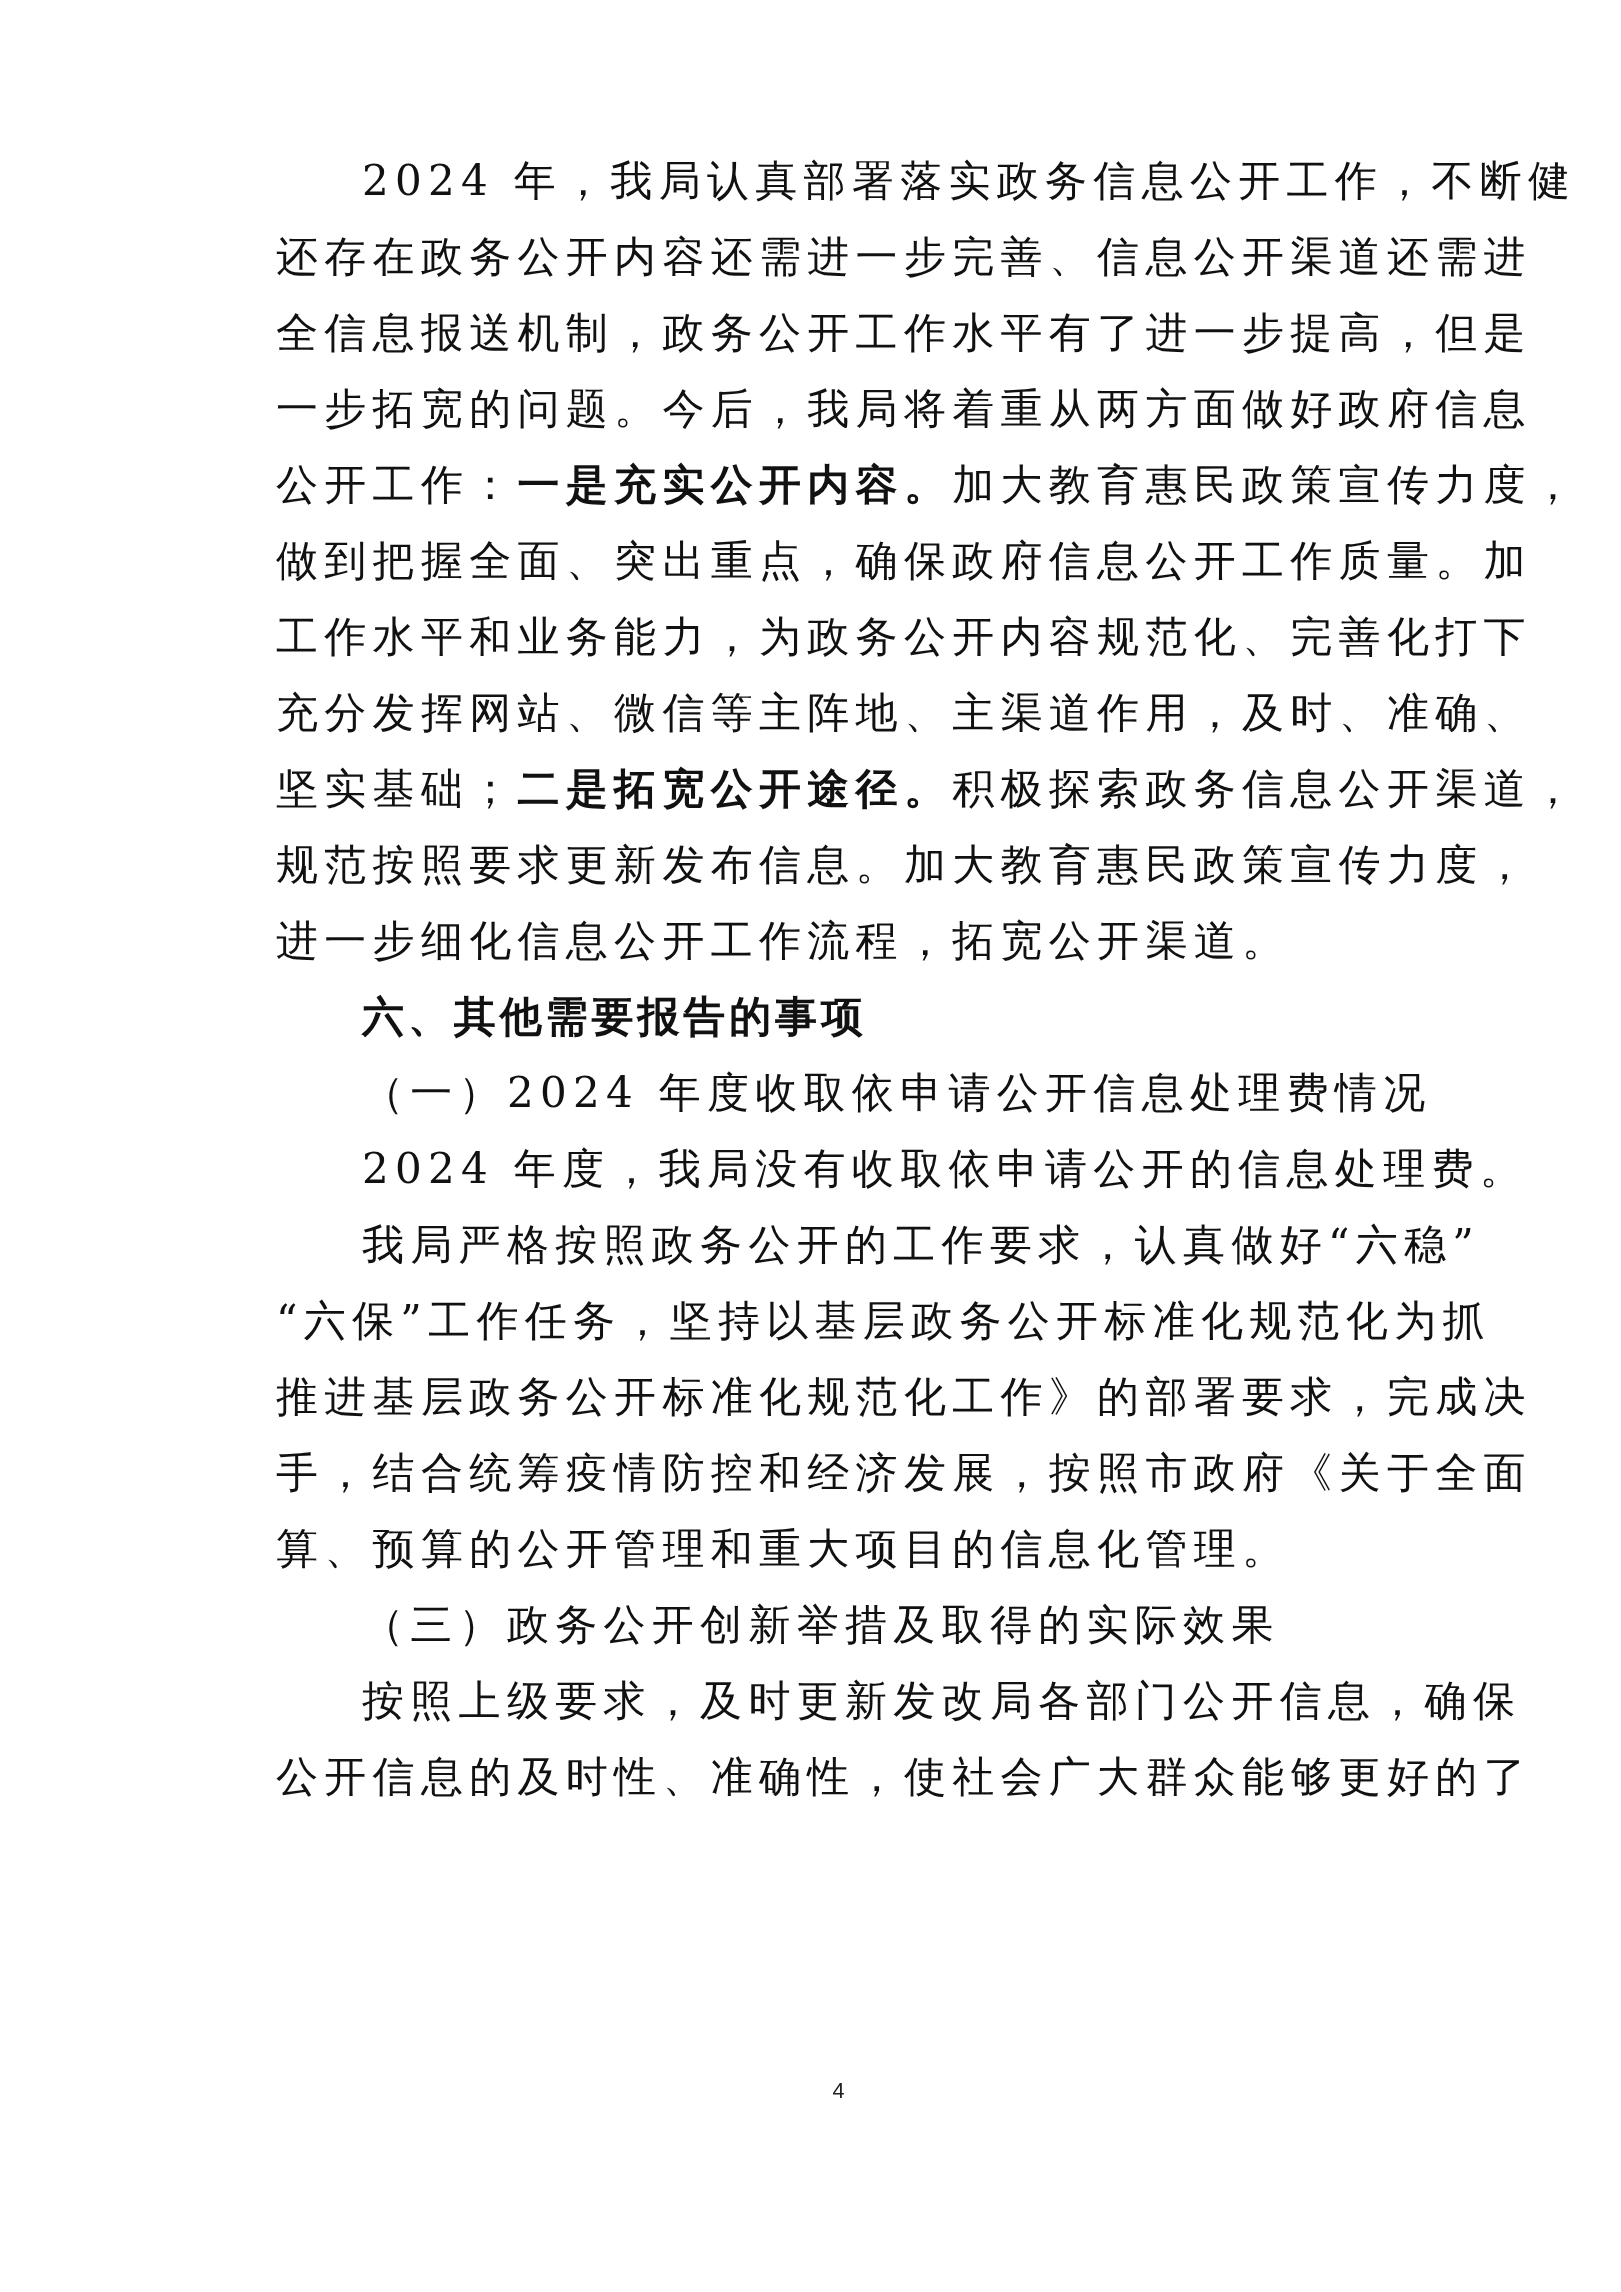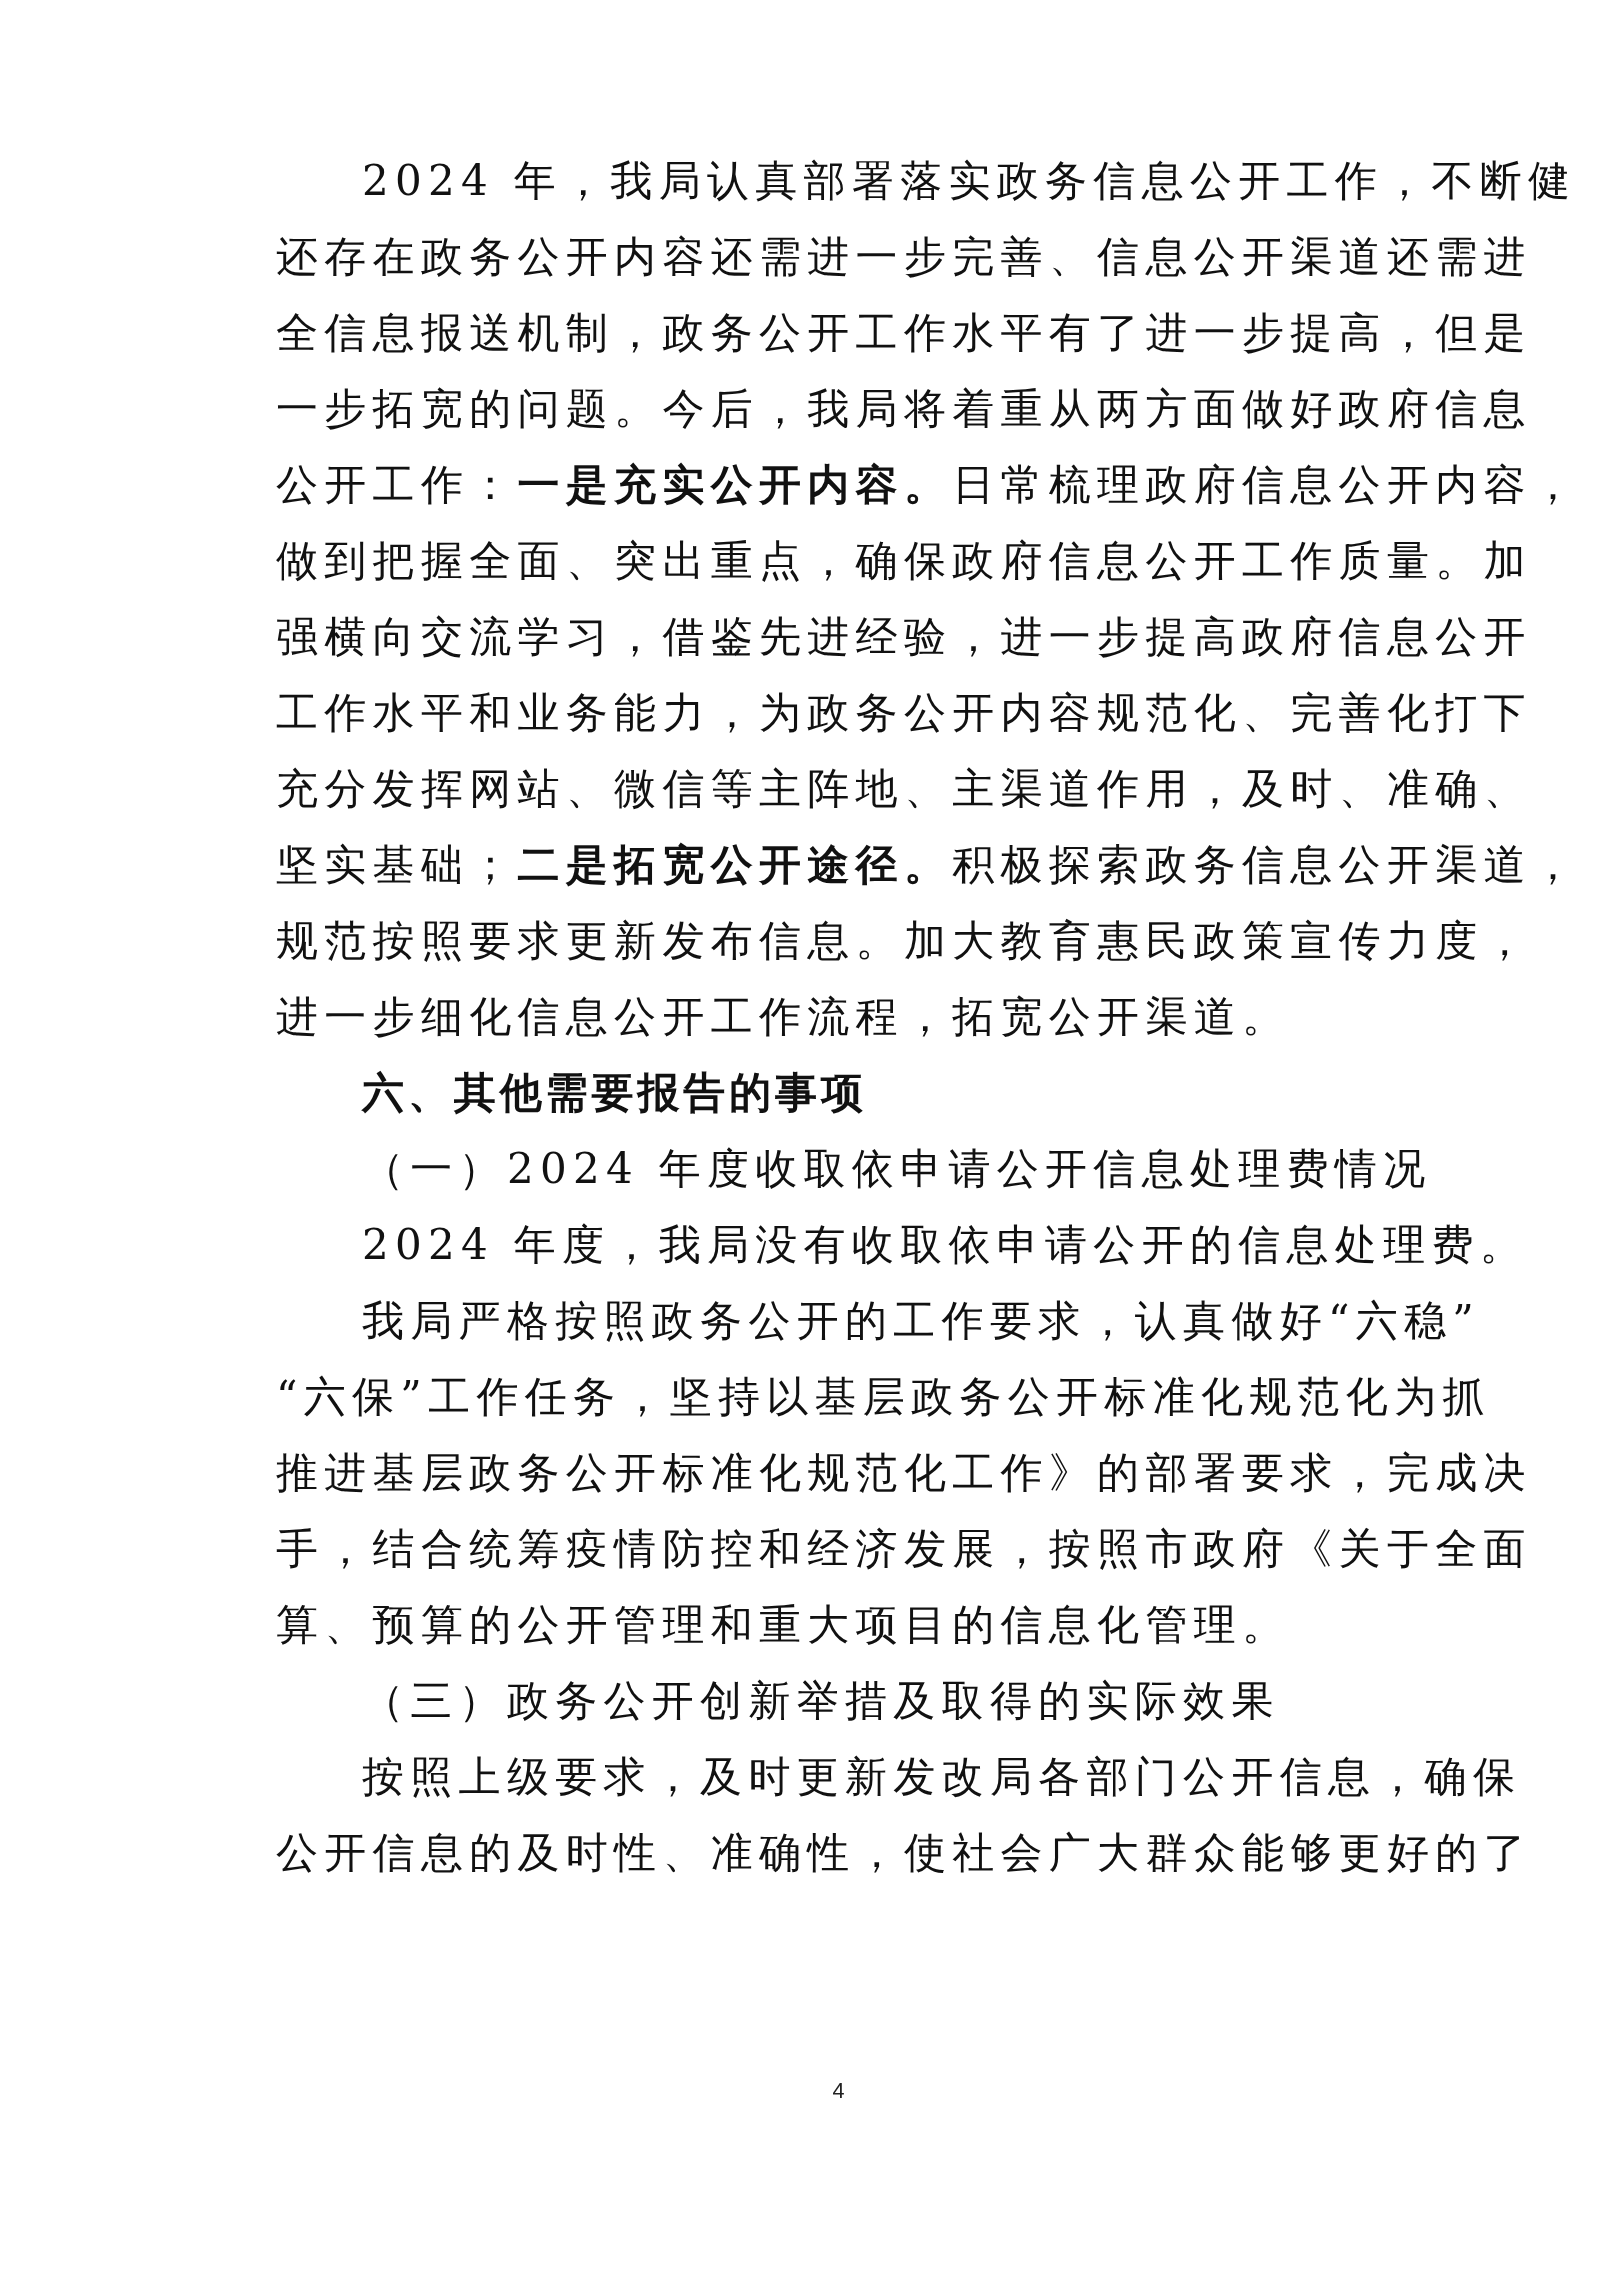--- a/index.html
+++ b/index.html
@@ -20,23 +20,22 @@
 <body>
 
 <div class="page">
   <div class="content">
 
     <div>
       <div class="line indent">2024 年，我局认真部署落实政务信息公开工作，不断健</div>
       <div class="line">还存在政务公开内容还需进一步完善、信息公开渠道还需进</div>
       <div class="line">全信息报送机制，政务公开工作水平有了进一步提高，但是</div>
       <div class="line">一步拓宽的问题。今后，我局将着重从两方面做好政府信息</div>
-      <div class="line"><span>公开工作：</span><span class="bold">一是充实公开内容。</span><span>日常梳理政府信息公开内容，</span></div>
+      <div class="line"><span>公开工作：</span><span class="bold">一是充实公开内容。</span><span>加大教育惠民政策宣传力度，</span></div>
       <div class="line">做到把握全面、突出重点，确保政府信息公开工作质量。加</div>
-      <div class="line">强横向交流学习，借鉴先进经验，进一步提高政府信息公开</div>
       <div class="line">工作水平和业务能力，为政务公开内容规范化、完善化打下</div>
       <div class="line">充分发挥网站、微信等主阵地、主渠道作用，及时、准确、</div>
       <div class="line"><span>坚实基础；</span><span class="bold">二是拓宽公开途径。</span><span>积极探索政务信息公开渠道，</span></div>
       <div class="line">规范按照要求更新发布信息。加大教育惠民政策宣传力度，</div>
       <div class="line last">进一步细化信息公开工作流程，拓宽公开渠道。</div>
     </div>
 
     <div class="line last indent heading">六、其他需要报告的事项</div>
 
     <div class="line last indent">（一）2024 年度收取依申请公开信息处理费情况</div>

